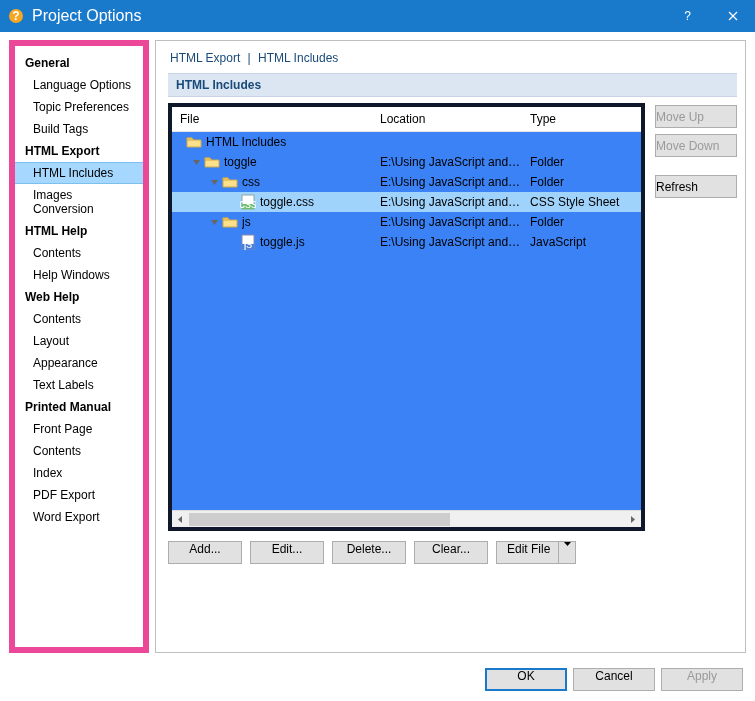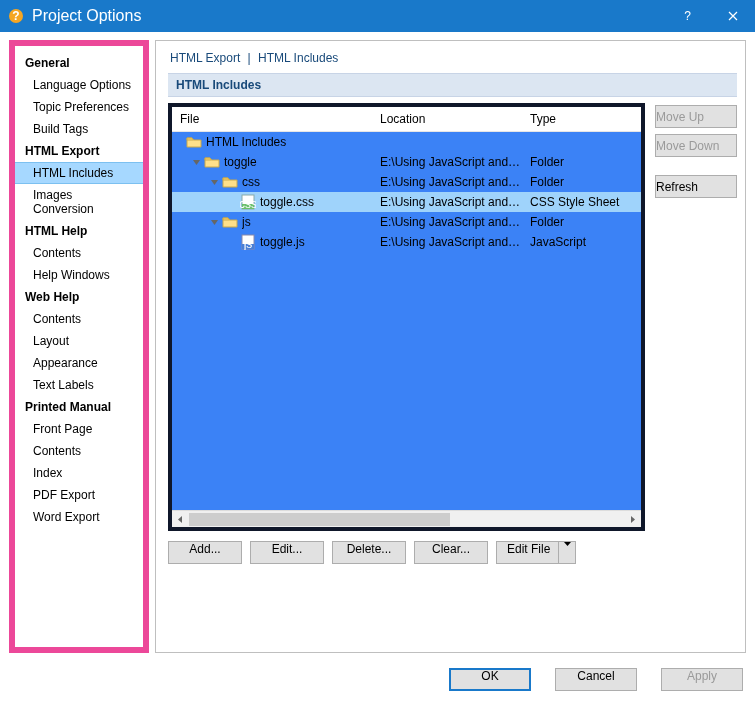--- a/index.html
+++ b/index.html
@@ -114,21 +114,21 @@
   .btn.default { border: 1px solid #1979ca; outline: 1px solid #1979ca; outline-offset: -2px; background: #e1e1e1;}
   .btn.split { padding-right: 0; }
   .btn.split .splitsep { width: 1px; height: 100%; background: #adadad; margin: 0 0 0 8px;}
   .btn.split .splitarrow { width: 16px; display: flex; align-items: center; justify-content: center;}
 
   .sidebtns { width: 82px; display: flex; flex-direction: column; gap: 6px; padding-top: 2px;}
   .sidebtn { height: 23px; border: 1px solid #adadad; background: #e1e1e1; display: flex; align-items: center; }
   .sidebtn.disabled { color: #9a9a9a; }
 
   .footer {
-    position: absolute; bottom: 10px; right: 12px; display: flex; gap: 24px;
+    position: absolute; bottom: 10px; right: 12px; display: flex; gap: 6px;
   }
 </style>
 </head>
 <body>
 
 <div class="titlebar">
   <span class="app-icon">
     <svg width="16" height="16" viewBox="0 0 16 16">
         <circle cx="8" cy="8" r="7" fill="#f5a623"></circle>
         <text x="8" y="12" text-anchor="middle" font-size="11" fill="#fff" font-weight="bold">?</text>

